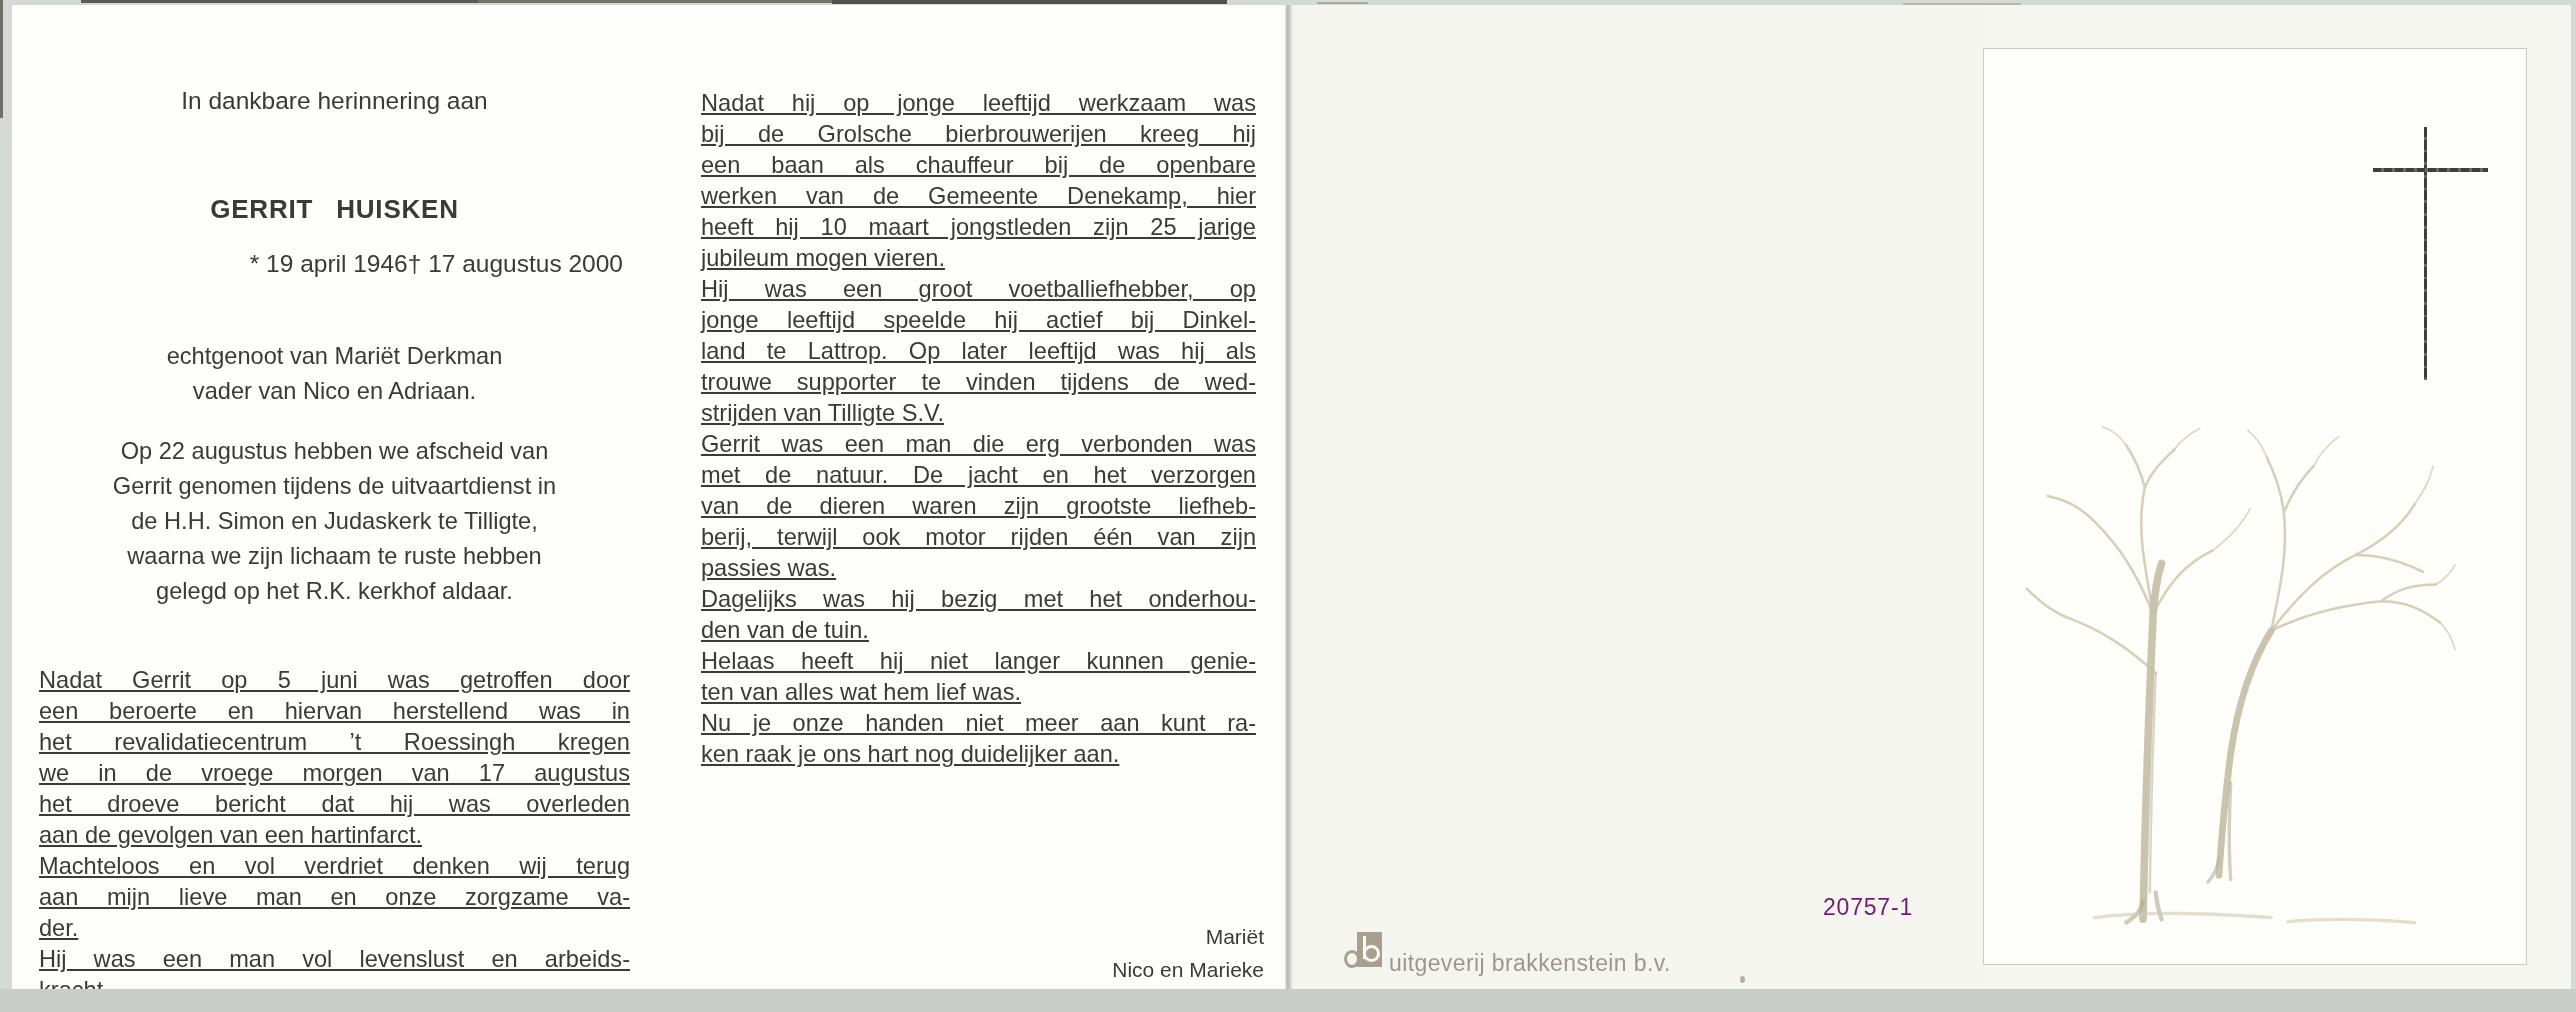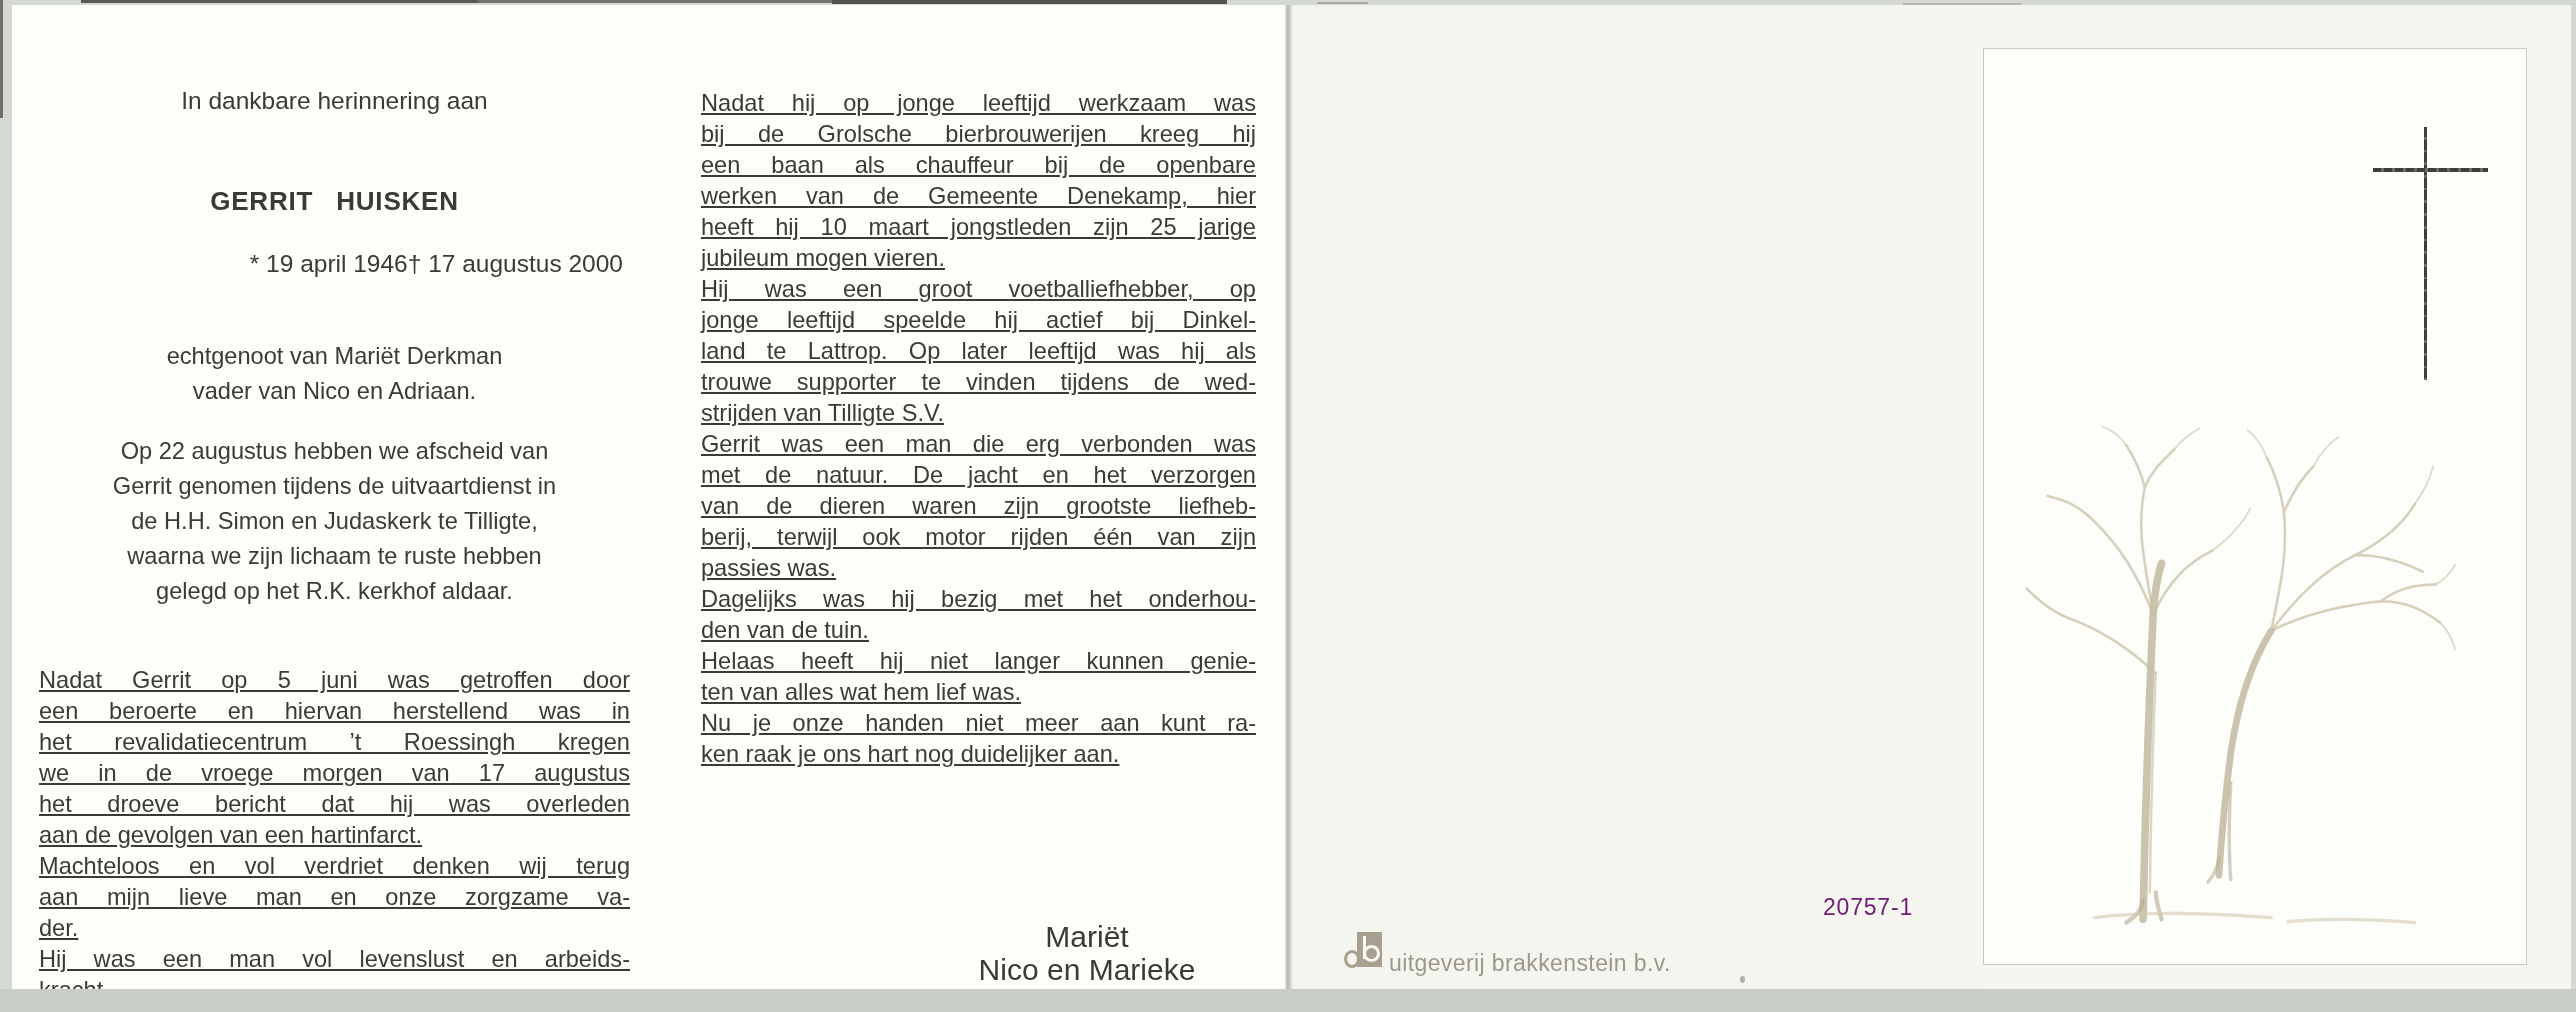--- a/index.html
+++ b/index.html
@@ -16,35 +16,35 @@
   .photo-card{position:absolute;left:1983px;top:48px;width:544px;height:917px;
               background:#fdfdf9;border:1.7px solid #cbcac1;box-sizing:border-box;}
   .cross-v{position:absolute;left:440px;top:78px;width:3.4px;height:253px;
            background:repeating-linear-gradient(180deg,#3f3e39 0 10px,#6c6a62 10px 12.7px);}
   .cross-h{position:absolute;left:389px;top:119px;width:115px;height:4.2px;
            background:repeating-linear-gradient(90deg,#3f3e39 0 8.4px,#6c6a62 8.4px 11px);}
   .trees{position:absolute;left:34px;top:371px;width:439px;height:506px;}
   
   .blk{position:absolute;}
   .b-intro{left:39px;top:81px;width:591px;text-align:center;font-size:24.5px;line-height:39px;}
-  .b-name{left:39px;top:182px;width:591px;text-align:center;font-size:26px;font-weight:bold;
+  .b-name{left:39px;top:190px;width:591px;text-align:center;font-size:26px;font-weight:bold;
           letter-spacing:0.8px;word-spacing:15px;line-height:39px;}
   .b-dates{left:39px;top:246px;width:584px;display:flex;justify-content:flex-end;
            font-size:24.5px;line-height:35px;}
   .b-rel{left:39px;top:339px;width:591px;}
   .b-farewell{left:39px;top:434px;width:591px;}
   .b-ill{left:39px;top:665px;width:591px;}
   .b-life{left:701px;top:88px;width:555px;}
   .b-thanks{left:701px;top:823px;width:555px;}
   .b-sign{left:910px;top:920px;width:354px;}
   .ln{height:31px;line-height:31px;font-size:23.6px;}
   .jl{text-align:justify;text-align-last:justify;text-decoration:underline;}
   .jl.short{text-align-last:left;}
   .cl{height:35px;line-height:35px;font-size:23.6px;text-align:center;}
-  .sg{height:33px;line-height:33px;font-size:30px;text-align:center;}
+  .sg{height:33px;line-height:33px;font-size:21px;text-align:right;}
   
   .pub-name{position:absolute;left:1389px;top:950px;font-size:23px;color:#9d978b;letter-spacing:0.4px;}
   .pub-code{position:absolute;left:1823px;top:894px;font-size:23px;color:#701a75;letter-spacing:0.8px;}
   .pdot{position:absolute;left:1740px;top:976px;width:5px;height:6.8px;background:#b5b0a5;border-radius:50%;}
   .pub-logo{position:absolute;left:1344px;top:932px;width:41px;height:39px;}
   .pl-sq{position:absolute;right:3.4px;top:0;width:25px;height:35px;background:#a89f8f;}
   .pl-sq::before{content:"";position:absolute;left:5.9px;bottom:5px;width:11px;height:11px;
                  border:3.4px solid #fbfbf6;border-radius:50%;}
   .pl-sq::after{content:"";position:absolute;left:5.9px;top:4.2px;width:3.4px;height:23px;background:#fbfbf6;}
   .pl-d{position:absolute;left:0;bottom:3.4px;width:10px;height:11.8px;border:3.4px solid #a89f8f;border-radius:50%;}

